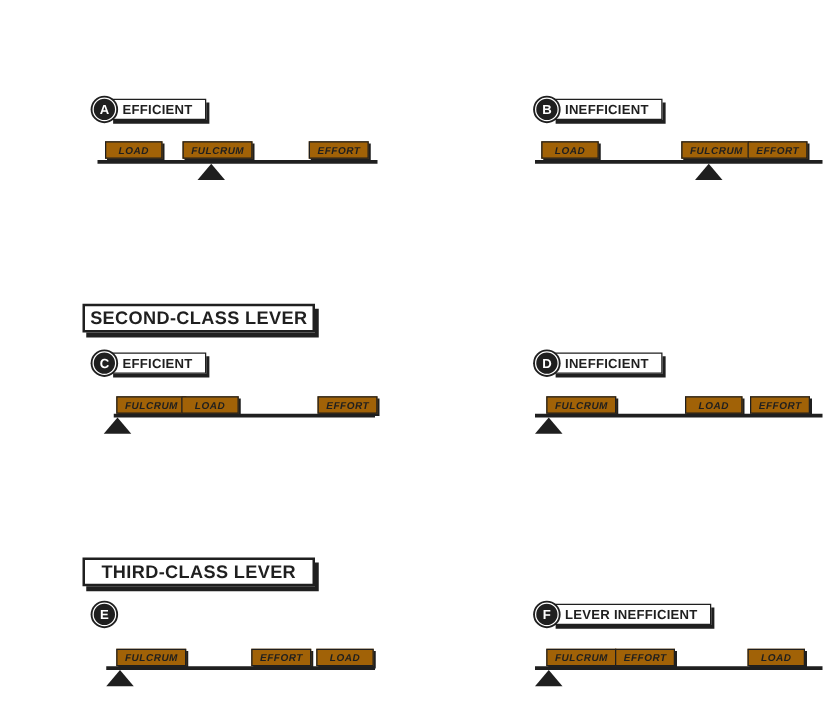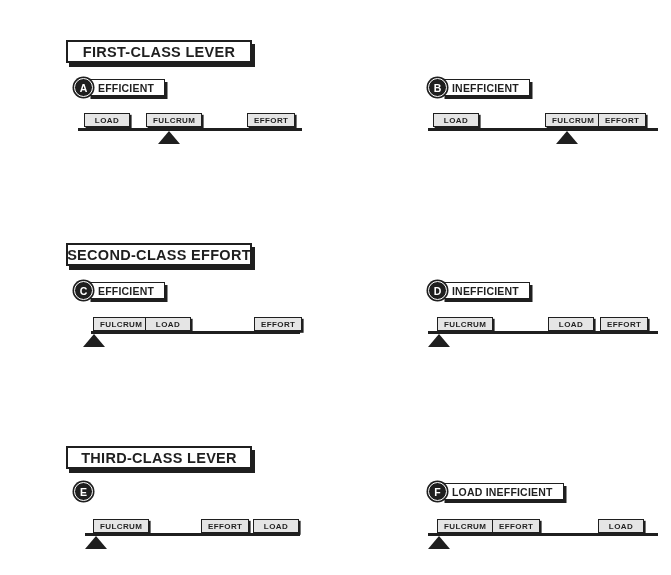--- a/index.html
+++ b/index.html
@@ -32,23 +32,23 @@
   .badge-tag{
     margin-left:-5px;height:17px;box-sizing:border-box;background:#fff;
     border:1.75px solid #1f1f1f;box-shadow:2.5px 3px 0 0 #1f1f1f;
     display:flex;align-items:center;padding:0 10px 0 9px;
     font-size:10.5px;font-weight:bold;letter-spacing:0.2px;
     white-space:nowrap;position:relative;z-index:1;
   }
   
   .lever-label{
     position:absolute;height:12px;box-sizing:content-box;min-width:32px;
-    background:#e5e5e5;border:1.3px solid #1f1f1f;box-shadow:1.6px 1.8px 0 0 #1f1f1f;
+    background:#a16207;border:1.3px solid #1f1f1f;box-shadow:1.6px 1.8px 0 0 #1f1f1f;
     padding:0 6px;display:flex;align-items:center;justify-content:center;
-    font-size:8px;font-weight:bold;letter-spacing:0.4px;white-space:nowrap;
+    font-size:8px;font-weight:bold;letter-spacing:0.4px;white-space:nowrap;font-style:italic;
   }
   .beam{position:absolute;height:3px;background:#1f1f1f;}
   .fulcrum{
     position:absolute;width:0;height:0;
     border-left:11px solid transparent;border-right:11px solid transparent;
     border-bottom:13px solid #1f1f1f;
   }
   
   #lab-a-0{left:84px;top:113px;} #lab-a-1{left:146px;top:113px;} #lab-a-2{left:247px;top:113px;}
   #beam-a{left:78px;top:128px;width:224px;} #tri-a{left:158px;top:131px;}
@@ -66,23 +66,20 @@
   #beam-e{left:85px;top:533px;width:215px;} #tri-e{left:85px;top:536px;}
   
   #lab-f-0{left:437px;top:519px;} #lab-f-1{left:492px;top:519px;} #lab-f-2{left:598px;top:519px;}
   #beam-f{left:428px;top:533px;width:230px;} #tri-f{left:428px;top:536px;}
 </style>
 </head>
 <body>
 
 <div id="canvas">
 
-  <div class="section-title" id="title-1">
-    <span>FIRST-CLASS LEVER</span>
-  </div>
 
   <div class="badge" id="badge-a">
     <div class="badge-circle">
         <span>A</span>
       </div>
     <div class="badge-tag">
         <span>EFFICIENT</span>
       </div>
   </div>
   <div class="badge" id="badge-b">
@@ -100,21 +97,21 @@
   <div class="beam" id="beam-a"></div>
   <div class="fulcrum" id="tri-a"></div>
 
   <div class="lever-label" id="lab-b-0">LOAD</div>
   <div class="lever-label" id="lab-b-1">FULCRUM</div>
   <div class="lever-label" id="lab-b-2">EFFORT</div>
   <div class="beam" id="beam-b"></div>
   <div class="fulcrum" id="tri-b"></div>
 
   <div class="section-title" id="title-2">
-    <span>SECOND-CLASS EFFORT</span>
+    <span>SECOND-CLASS LEVER</span>
   </div>
 
   <div class="badge" id="badge-c">
     <div class="badge-circle">
         <span>C</span>
       </div>
     <div class="badge-tag">
         <span>EFFICIENT</span>
       </div>
   </div>
@@ -146,21 +143,21 @@
   <div class="badge" id="badge-e">
     <div class="badge-circle">
         <span>E</span>
       </div>
   </div>
   <div class="badge" id="badge-f">
     <div class="badge-circle">
         <span>F</span>
       </div>
     <div class="badge-tag">
-        <span>LOAD INEFFICIENT</span>
+        <span>LEVER INEFFICIENT</span>
       </div>
   </div>
 
   <div class="lever-label" id="lab-e-0">FULCRUM</div>
   <div class="lever-label" id="lab-e-1">EFFORT</div>
   <div class="lever-label" id="lab-e-2">LOAD</div>
   <div class="beam" id="beam-e"></div>
   <div class="fulcrum" id="tri-e"></div>
 
   <div class="lever-label" id="lab-f-0">FULCRUM</div>

